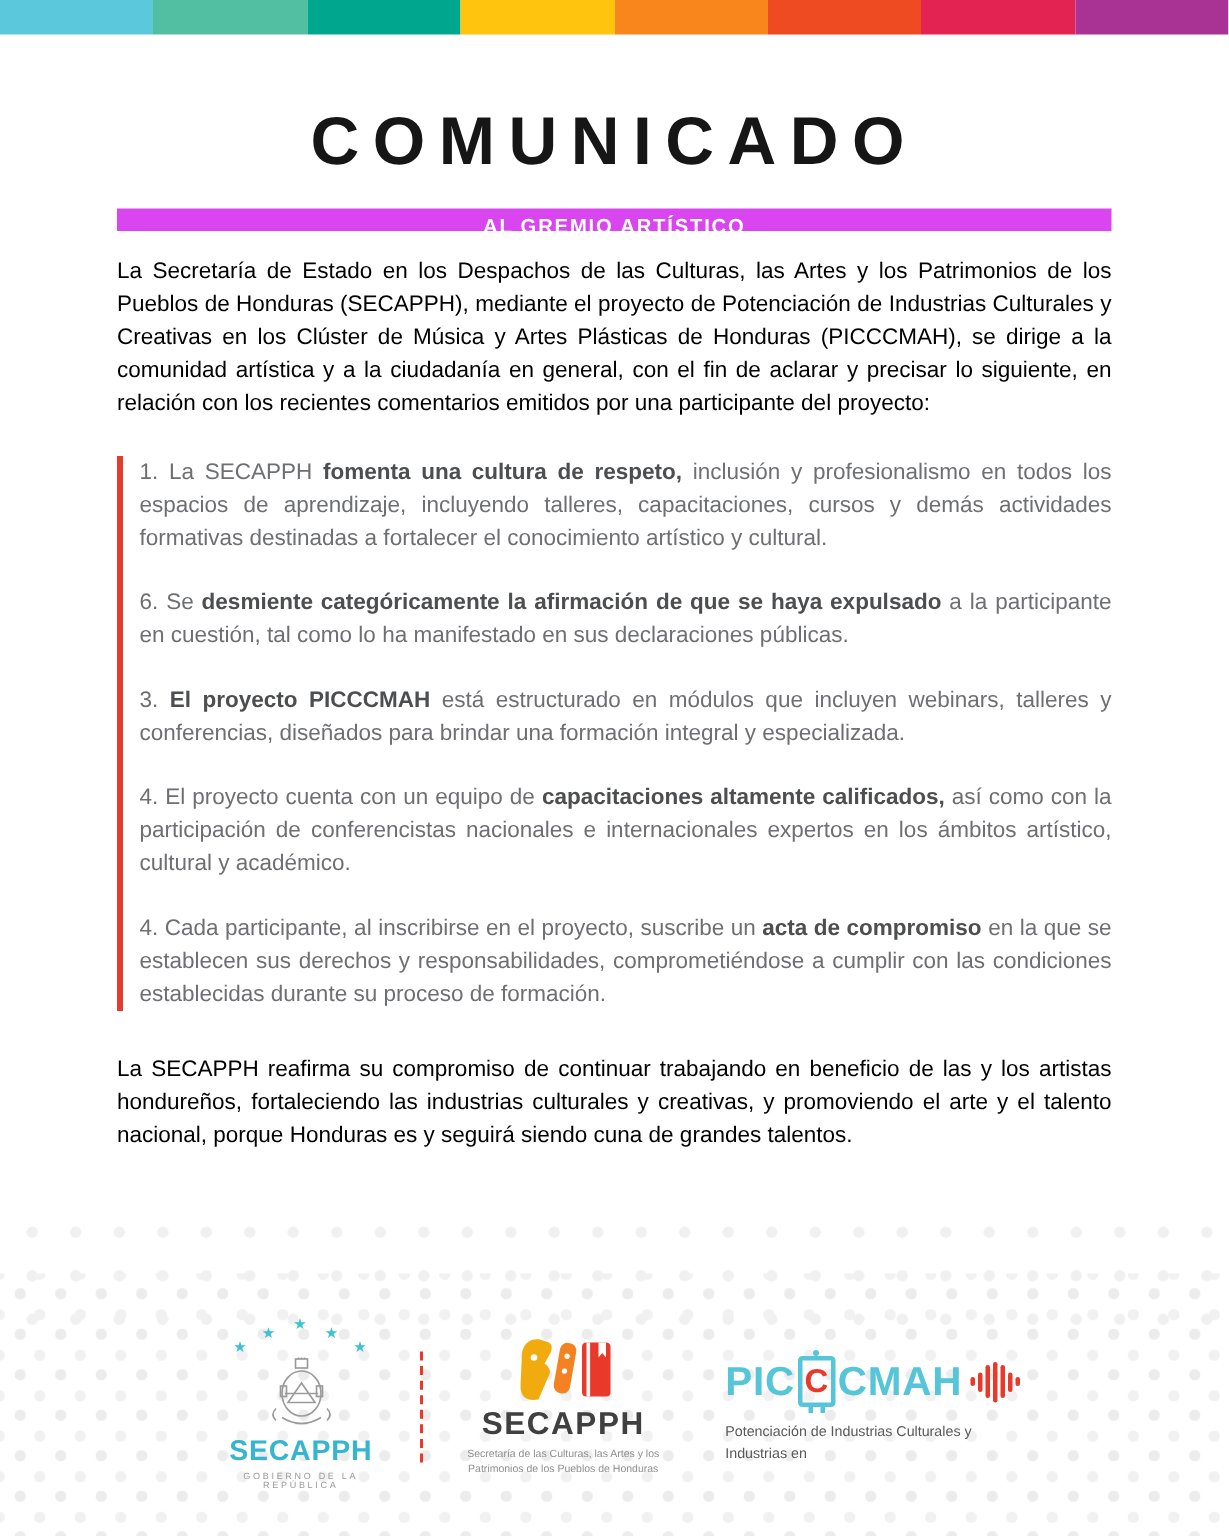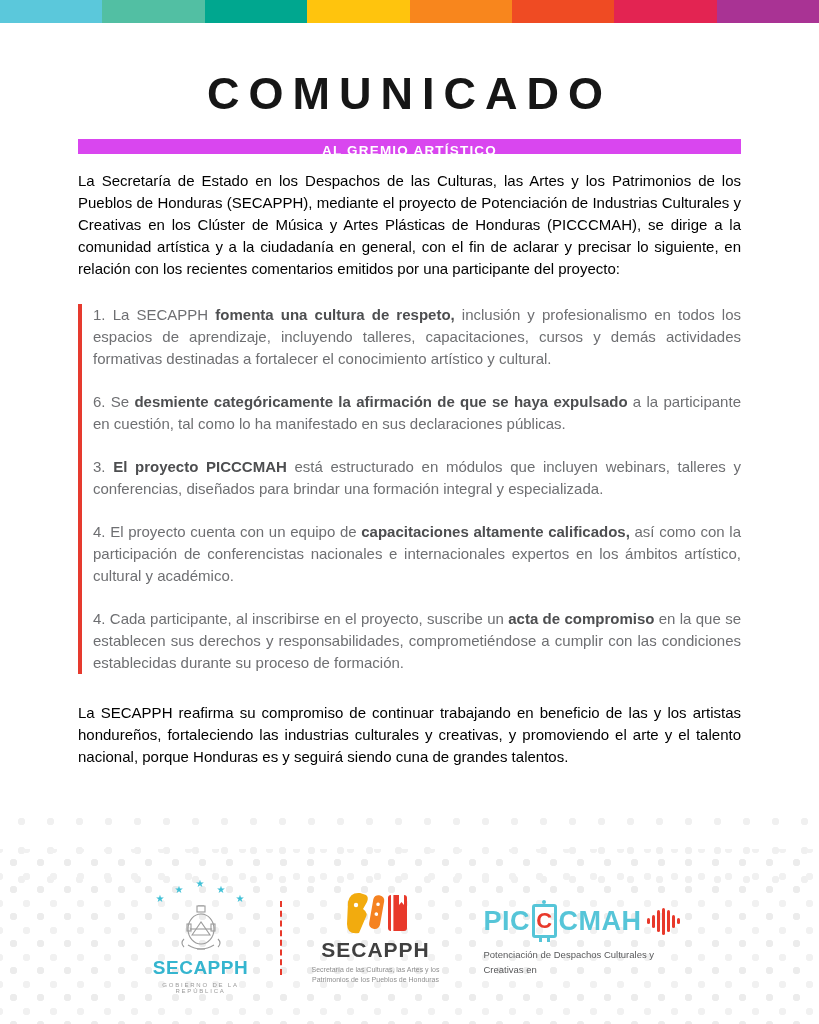--- a/index.html
+++ b/index.html
@@ -331,18 +331,18 @@
           <i class="w1"></i>
             <i class="w2"></i>
             <i class="w3"></i>
             <i class="w4"></i>
             <i class="w5"></i>
             <i class="w6"></i>
             <i class="w7"></i>
         </span>
       </div>
       <div class="pic-tag">
-        <div>Potenciación de Despachos Culturales y Creativas en</div>
+        <div>Potenciación de Industrias Culturales y Industrias en</div>
       </div>
     </div>
 
   </div>
 </div>
 
 </body></html>

